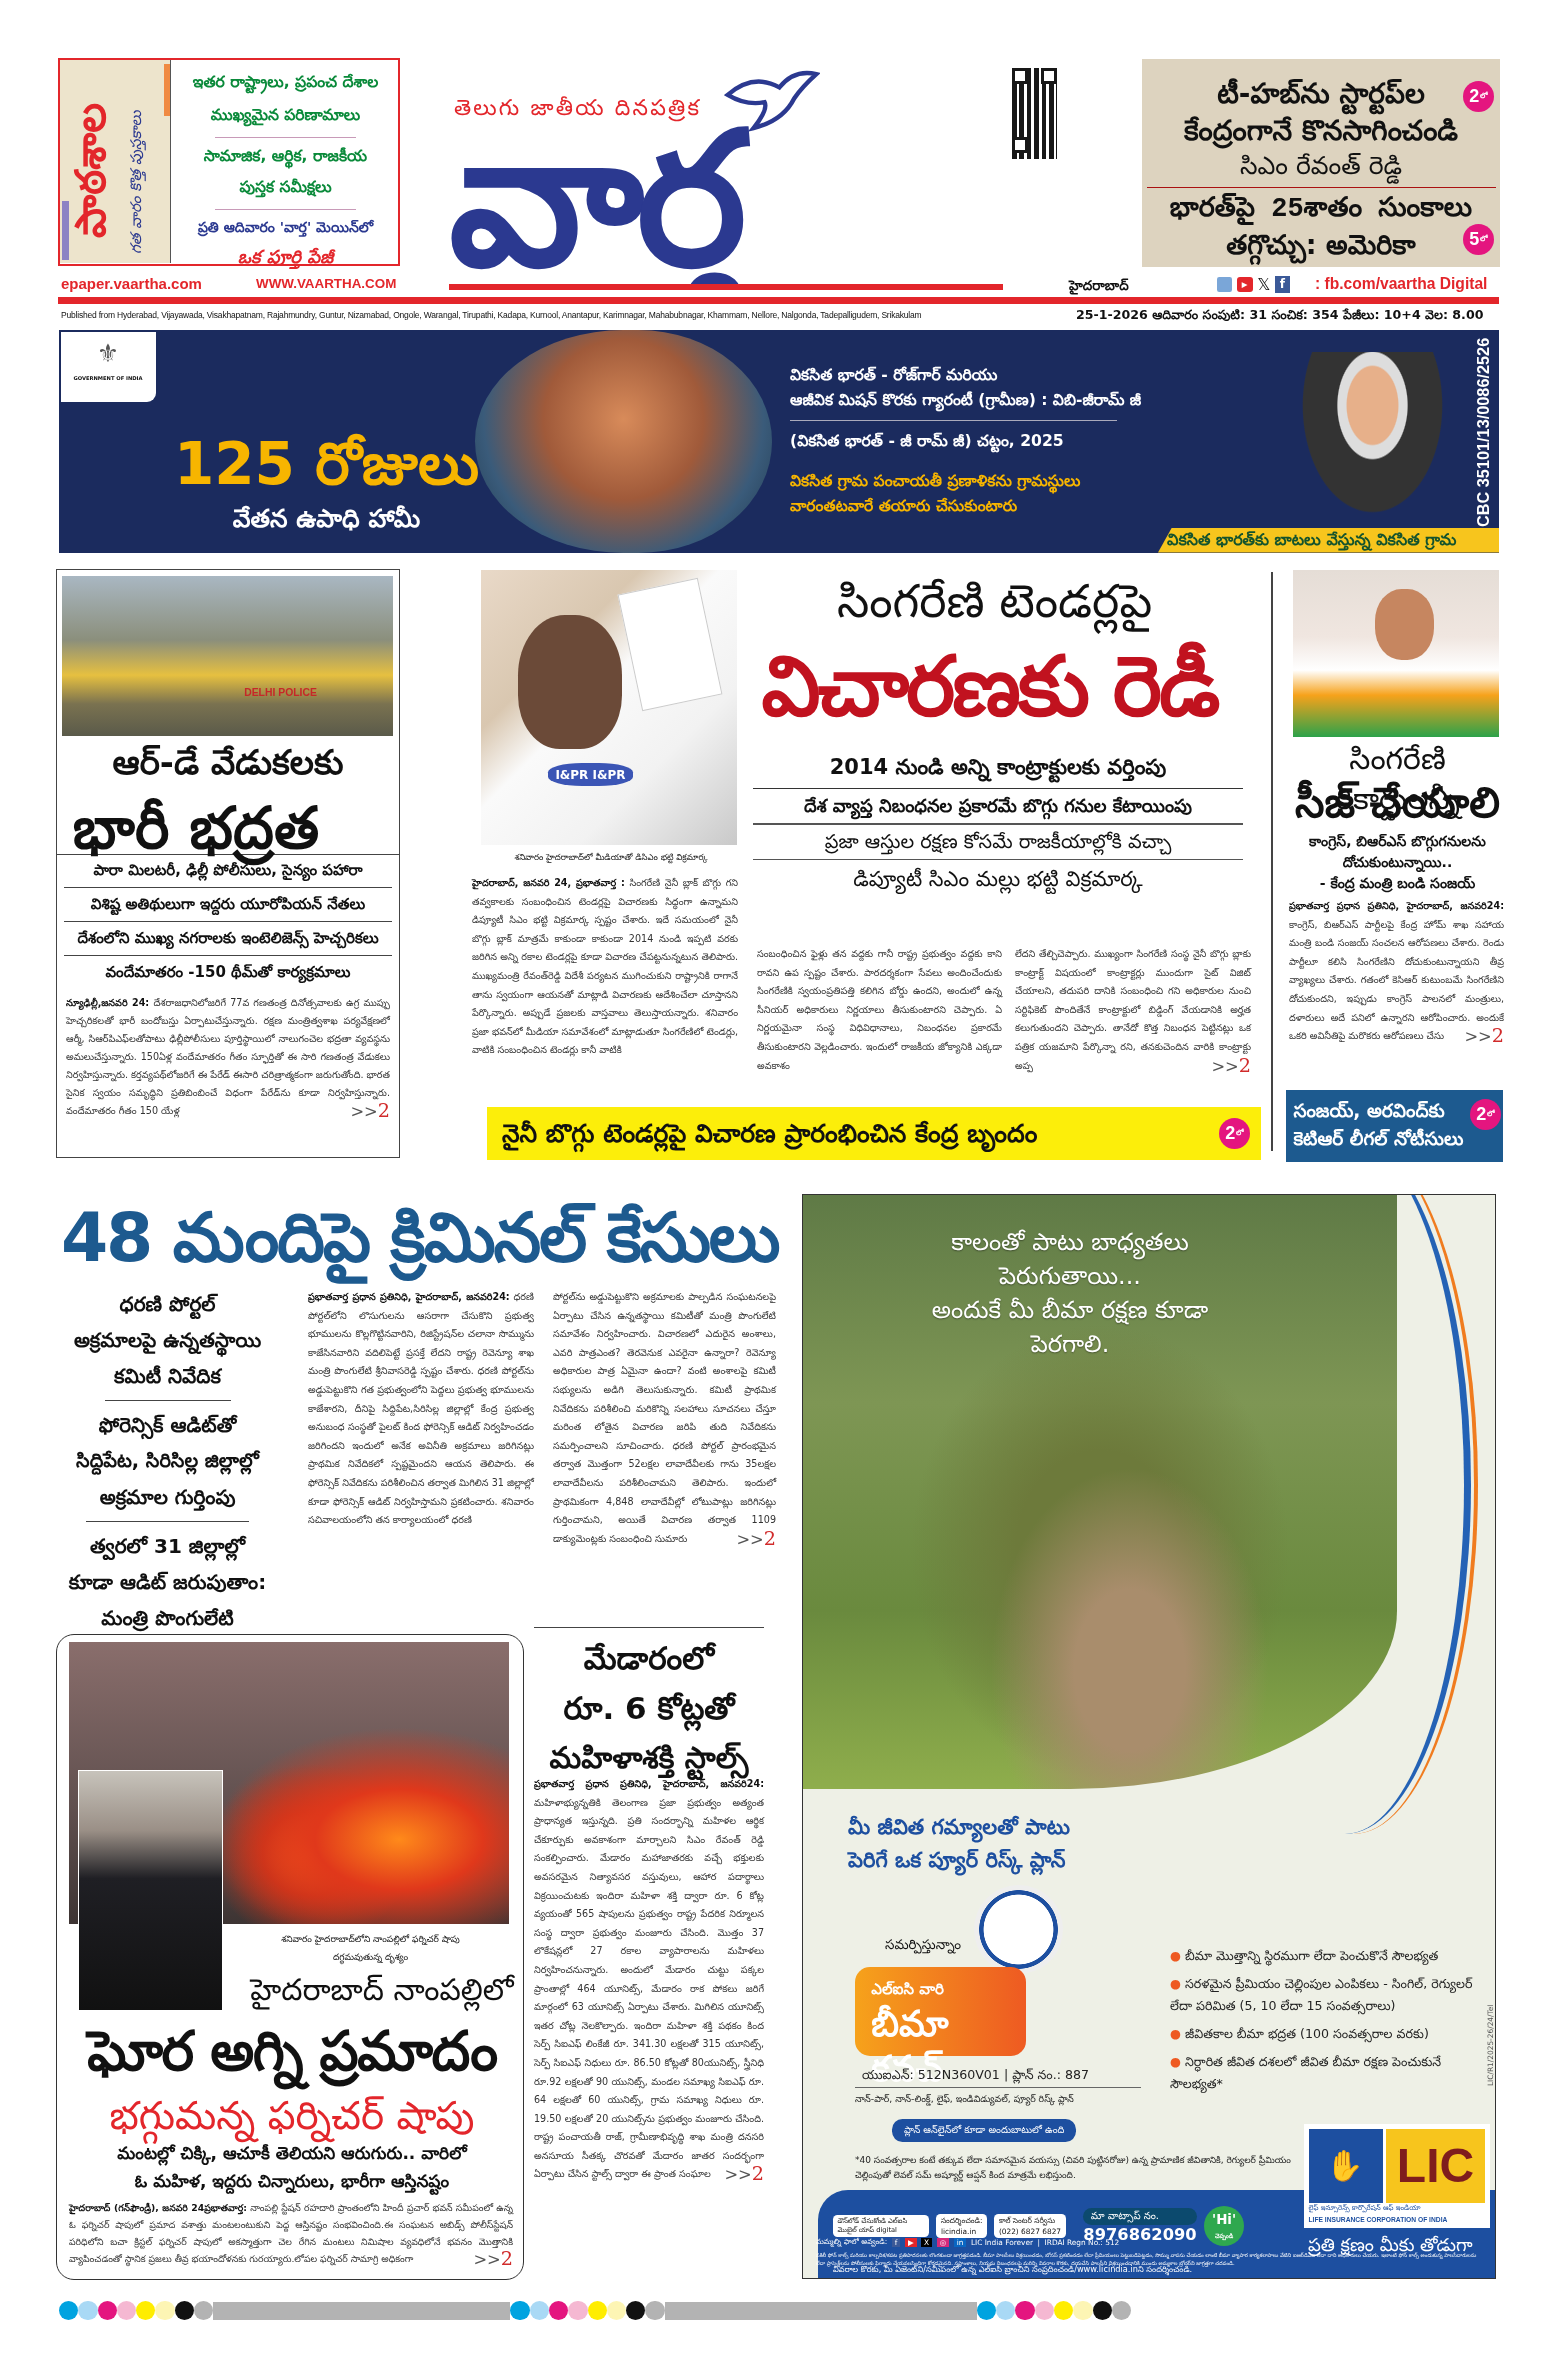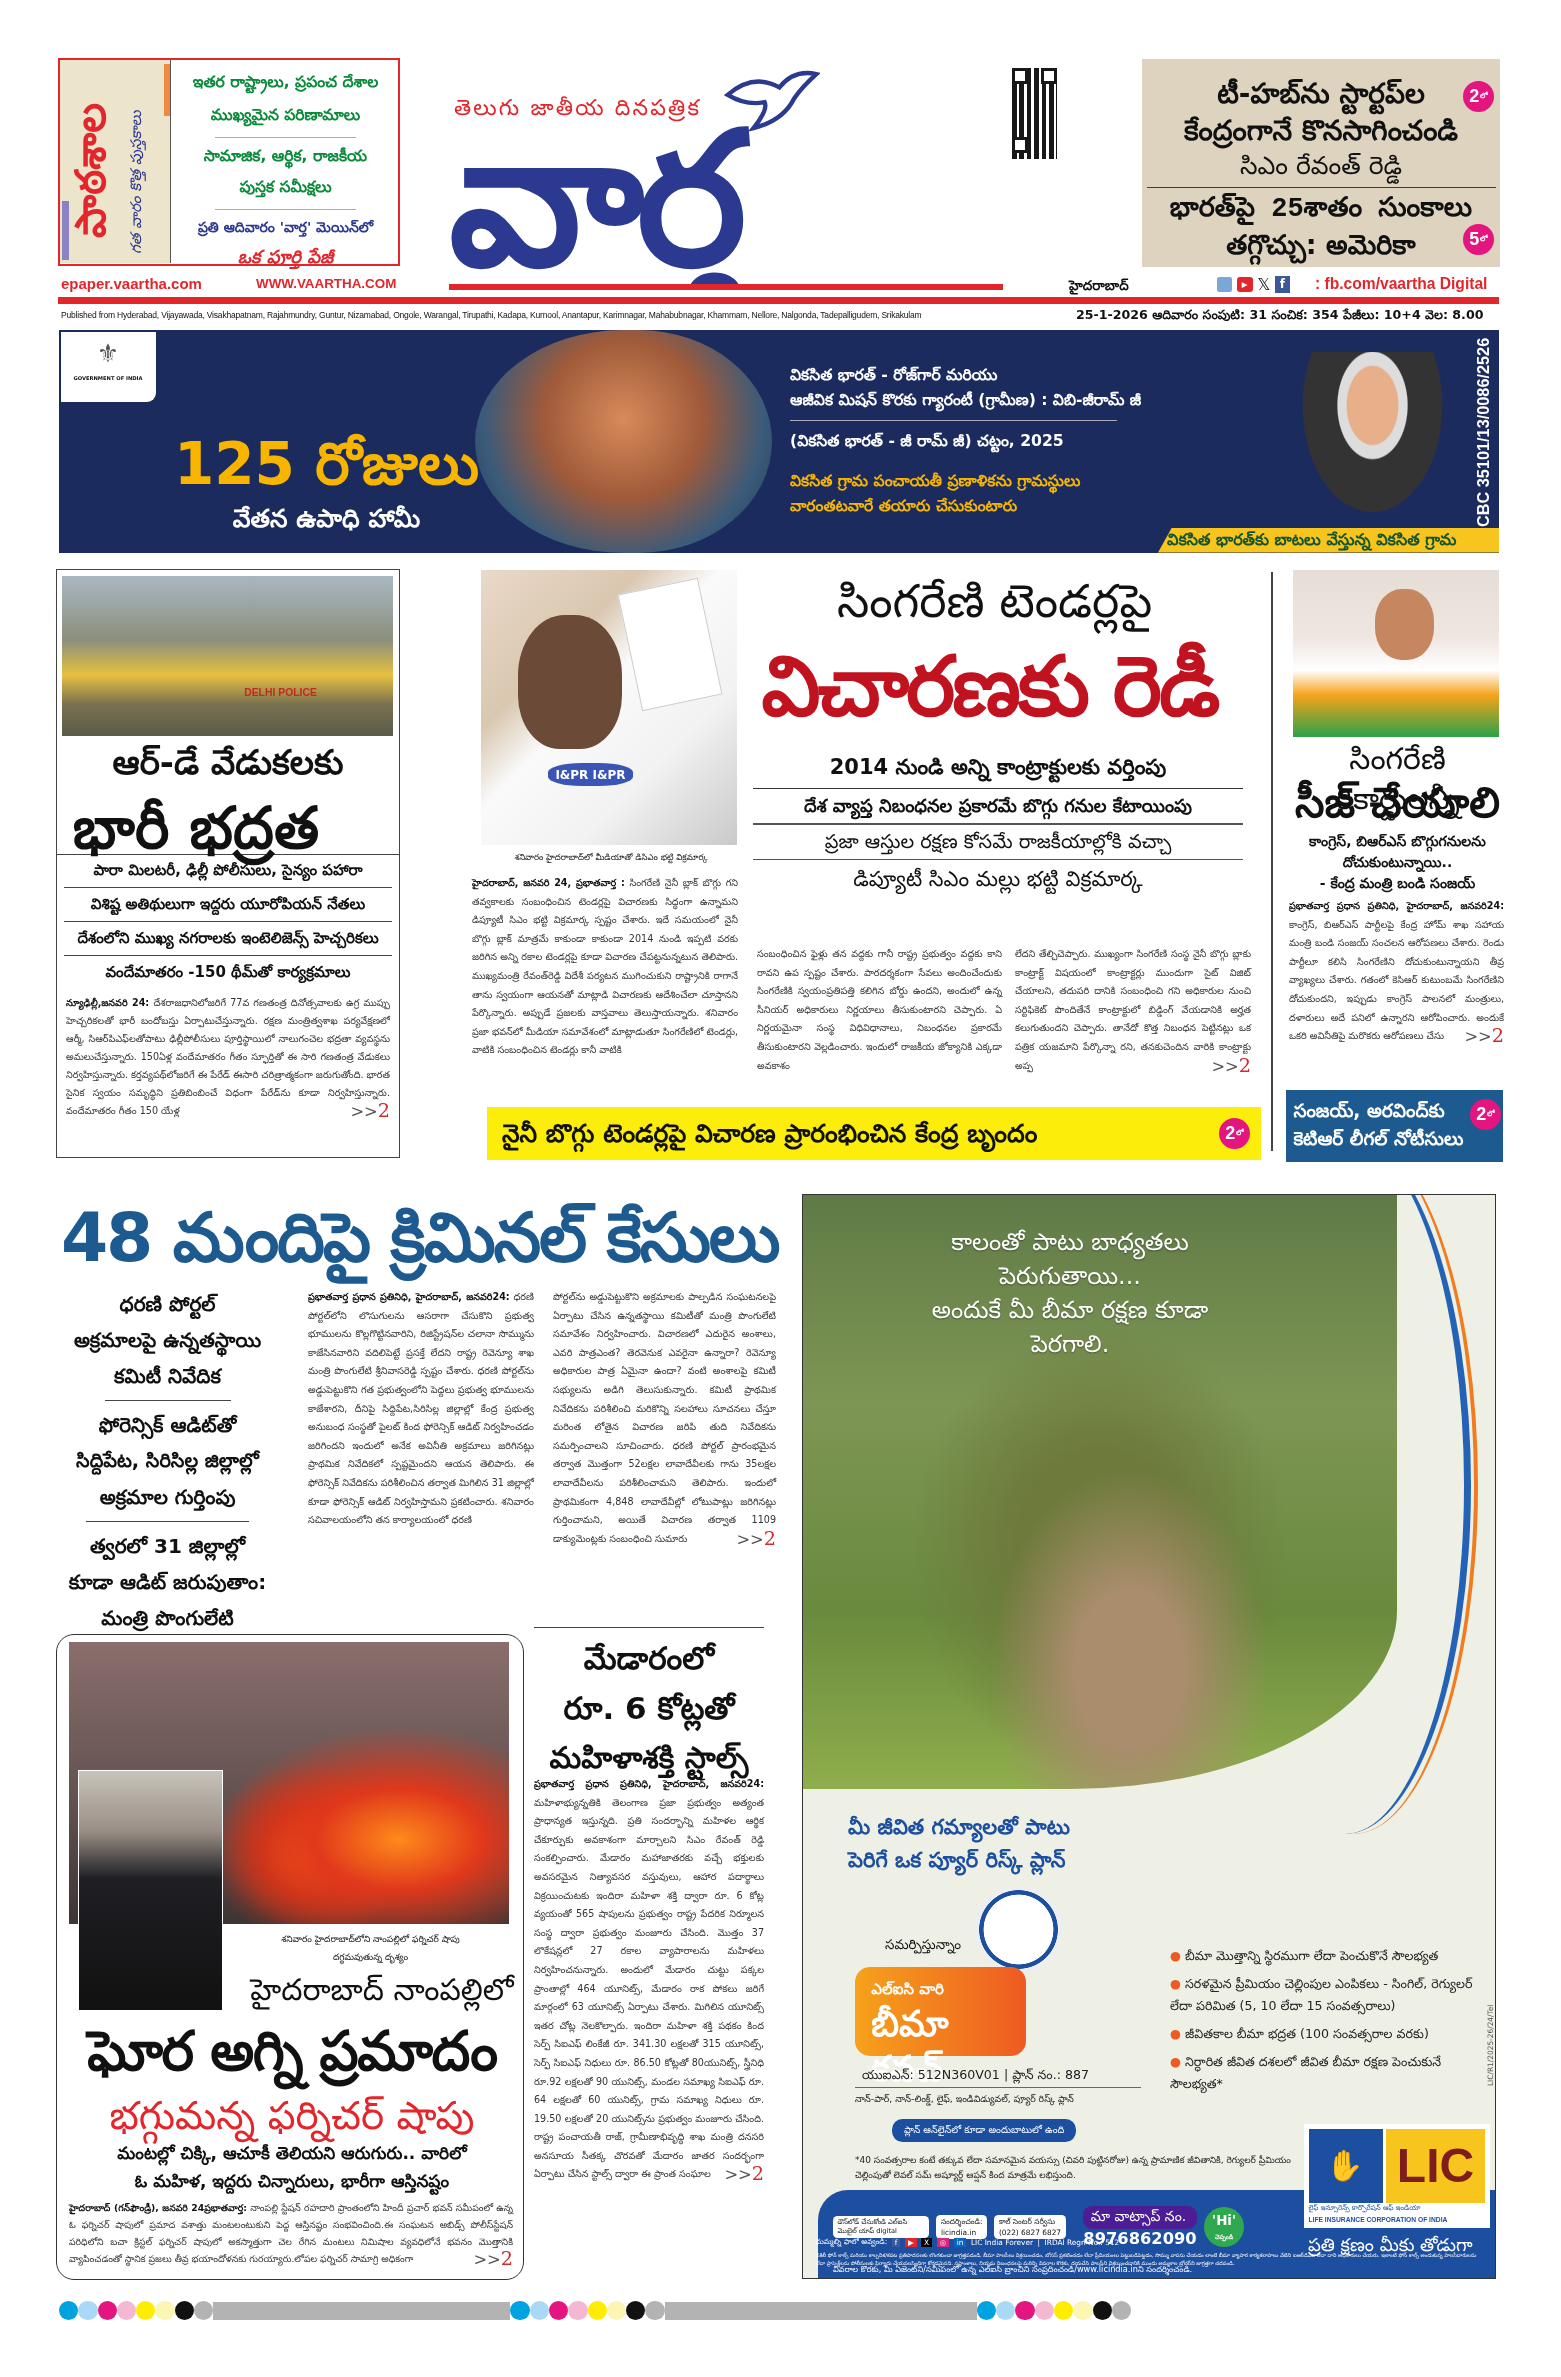--- a/index.html
+++ b/index.html
@@ -272,21 +272,21 @@
     <div style="margin-top:6px"><span style="color:#ee5a22">● </span><span>నిర్ధారిత జీవిత దశలలో జీవిత బీమా రక్షణ పెంచుకునే సౌలభ్యత*</span></div>
   </div>
   <div class="abs" style="left:52px;top:958px;width:438px;font-size:9px;line-height:15px;color:#222;">*40 సంవత్సరాల కంటే తక్కువ లేదా సమానమైన వయస్సు (చివరి పుట్టినరోజు) ఉన్న ప్రామాణిక జీవితానికి, రెగ్యులర్ ప్రీమియం చెల్లింపుతో లెవల్ సమ్ అష్యూర్డ్ ఆప్షన్ కింద మాత్రమే లభిస్తుంది.</div>
 
   <div class="abs" style="left:15px;top:995px;width:679px;height:91px;background:#1d4fa0;border-radius:30px 0 0 0;"></div>
   <div class="abs" style="left:30px;top:1011px;display:flex;gap:7.4px;align-items:center;">
     <div style="background:#fff;border-radius:4.5px;padding:2.2px 4.5px;font-size:6.7px;width:96px;">డౌన్‌లోడ్ చేసుకోండి ఎల్ఐసి మొబైల్ యాప్ digital</div>
     <div style="background:#fff;border-radius:4.5px;padding:2.2px 4.5px;font-size:7.4px;"><span>సందర్శించండి:</span><br><span>licindia.in</span></div>
     <div style="background:#fff;border-radius:4.5px;padding:2.2px 4.5px;font-size:7.4px;"><span>కాల్ సెంటర్ సర్వీసు</span><br><span>(022) 6827 6827</span></div>
     <div style="color:#fff;margin-left:10.4px;">
-      <div style="background:#4c1d95;border-radius:9px;padding:1.5px 7.4px;font-size:14px;">మా వాట్సాప్ నం.</div>
+      <div style="background:#0c4a6e;border-radius:9px;padding:1.5px 7.4px;font-size:10px;">మా వాట్సాప్ నం.</div>
       <div style="font-size:16.3px;font-weight:bold;">8976862090</div>
     </div>
     <div style="background:#2fa84f;color:#fff;border-radius:50%;width:40px;height:40px;text-align:center;font-weight:bold;font-size:13.4px;line-height:27px;"><span>'Hi'</span><div style="font-size:6px;line-height:6px;">చెప్పండి</div></div>
   </div>
   <div class="abs" style="left:30px;top:1069px;color:#fff;font-size:8.2px;">వివరాల కొరకు, మీ ఏజెంట్‌ని/సమీపంలో ఉన్న ఎల్ఐసి బ్రాంచిని సంప్రదించండి/www.licindia.inని సందర్శించండి.</div>
   <div class="abs" style="left:501px;top:929px;width:186px;height:104px;background:#fff;">
     <div class="abs" style="left:4.5px;top:4.5px;width:74px;height:74px;background:#1d4fa0;color:#fff;font-size:30px;text-align:center;line-height:74px;">✋</div>
     <div class="abs bold" style="left:82px;top:4.5px;width:99px;height:74px;background:#f7c51d;color:#7f1d1d;font-size:48px;text-align:center;line-height:74px;font-family:'Liberation Sans',sans-serif;">LIC</div>
     <div class="abs" style="left:4.5px;top:80px;font-size:7px;color:#1d4fa0;">లైఫ్ ఇన్సూరెన్స్ కార్పొరేషన్ ఆఫ్ ఇండియా</div>
     <div class="abs bold" style="left:4.5px;top:92px;font-size:6.7px;color:#1d4fa0;font-family:'Liberation Sans',sans-serif;">LIFE INSURANCE CORPORATION OF INDIA</div>

